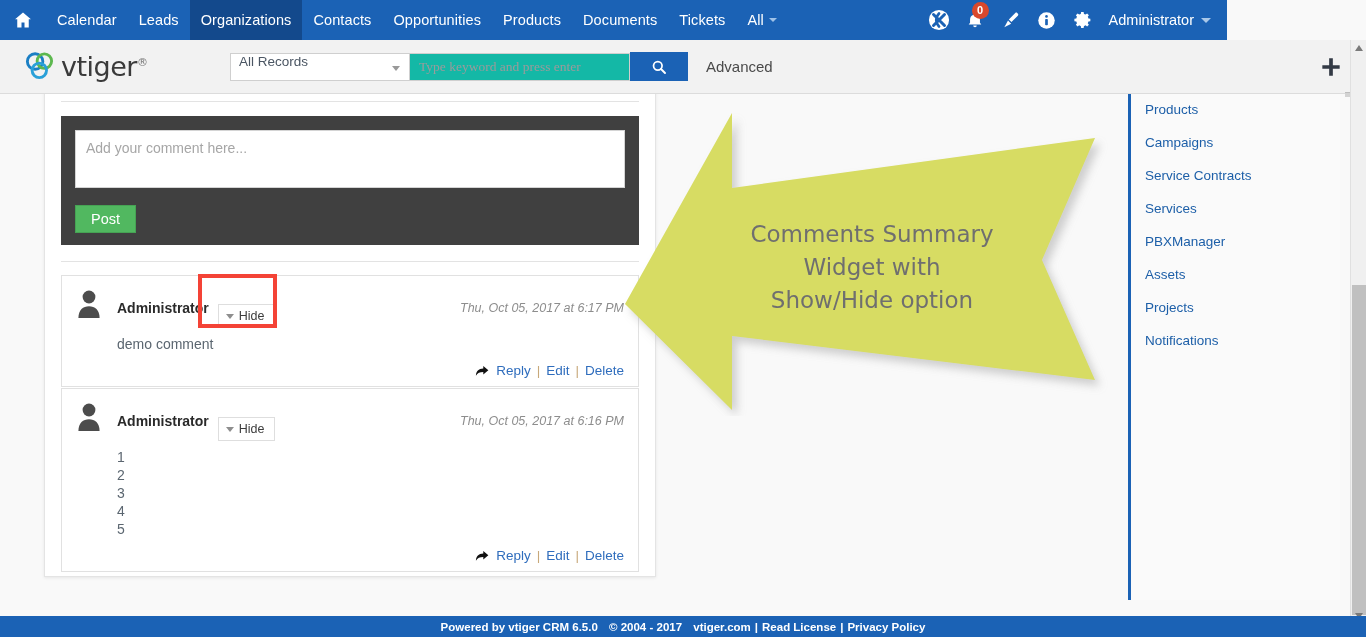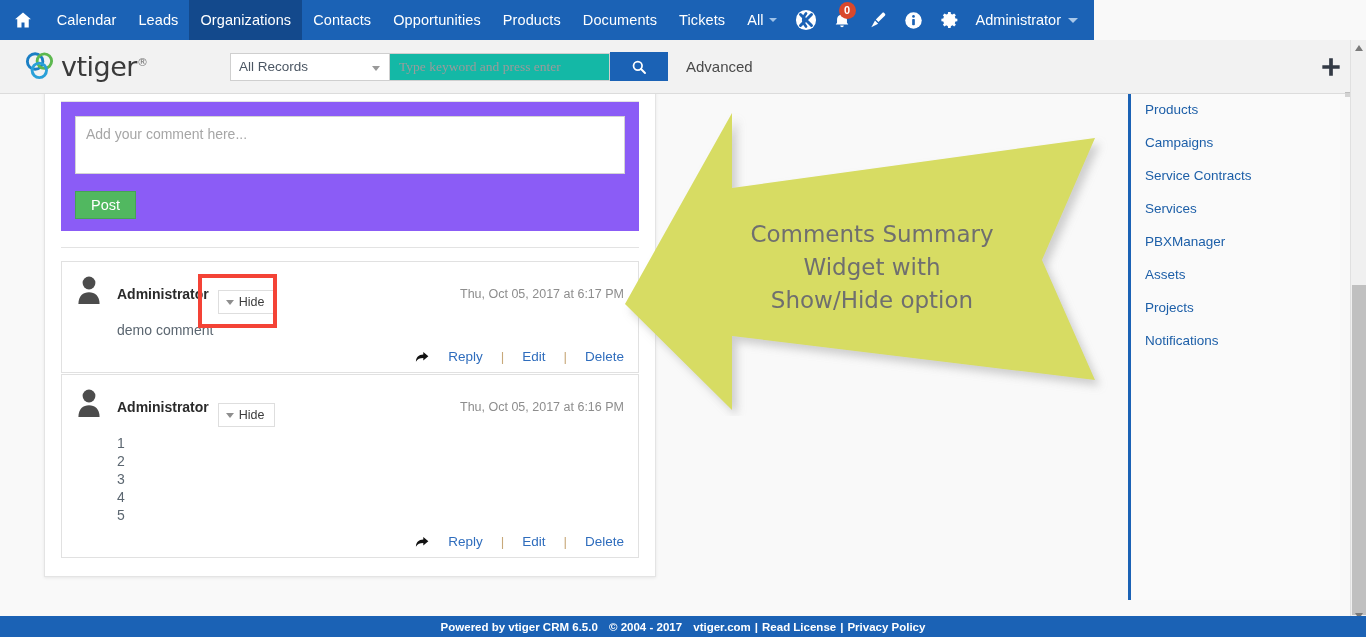--- a/index.html
+++ b/index.html
@@ -13,21 +13,21 @@
   }
   #app {
     position: relative;
     width: 1366px; height: 637px;
     background: #f9f9f9;
   }
 
   
   .topnav {
     position: absolute; left: 0; top: 0;
-    width: 1094px; height: 40px;
+    width: 1227px; height: 40px;
     background: #1b62b5;
     display: flex; align-items: stretch;
     z-index: 30;
   }
   .nav-home {
     display: flex; align-items: center; justify-content: center;
     width: 46px; height: 40px;
     color: #fff;
   }
   .nav-home svg { display:block; }
@@ -90,23 +90,23 @@
   .logo-mark { width: 34px; height: 32px; }
   .logo-text {
     font-family: "DejaVu Sans", sans-serif;
     font-size: 27px; color: #3a3a3a; letter-spacing: -0.5px;
     margin-left: 3px; font-weight: 400;
   }
   .logo-text sup { font-size: 11px; vertical-align: super; color: #777; }
 
   .select-wrap {
     position: relative; margin-left: 24px;
-    width: 160px; height: 28px;
+    width: 180px; height: 28px;
     background: #fff; border: 1px solid #cfcfcf;
-    display: flex; align-items: center;
+    display: flex; align-items: flex-start;
     padding: 0 8px;
     font-size: 13.5px; color: #4b5663;
   }
   .select-wrap .scaret {
     position:absolute; right: 9px; top: 12px;
     width:0;height:0;border-left:4px solid transparent;
     border-right:4px solid transparent;border-top:5px solid #999;
   }
   .search-input {
     width: 220px; height: 28px;
@@ -143,22 +143,23 @@
     box-shadow: 0 1px 3px rgba(0,0,0,.08);
     z-index: 5;
   }
   .card-inner { padding: 0 16px; }
   .hr-top {
     border-top: 1px solid #e3e3e3;
     margin: 16px 0 0 0;
   }
 
   .compose {
-    background: #8b5cf6;
+    background: #404040;
     padding: 14px 14px 12px 14px;
+    margin-top: 14px;
   }
   .compose textarea {
     width: 100%; height: 58px;
     border: 1px solid #d4d4d4;
     background: #fff;
     resize: none; outline: none;
     padding: 9px 10px;
     font-size: 14px; color: #333;
     font-family: "Liberation Sans", sans-serif;
   }
@@ -204,30 +205,30 @@
     font-family: "Liberation Sans", sans-serif;
     margin-top: 16px;
   }
   .hide-btn .hcaret {
     width:0;height:0;border-left:4px solid transparent;
     border-right:4px solid transparent;border-top:5px solid #8e8e8e;
   }
   .c-time {
     margin-left: auto;
     font-size: 12.5px; color: #8d8d8d;
-    white-space: nowrap; padding-left: 12px;
+    white-space: nowrap; padding-left: 12px; font-style: italic;
   }
   .c-text {
     font-size: 14px; color: #5b6670;
     margin-top: 7px; line-height: 18px;
   }
   .c-text .ln { display: block; }
   .c-actions {
     display: flex; justify-content: flex-end; align-items: center;
-    gap: 18px; margin-top: 10px;
+    gap: 6px; margin-top: 10px;
     font-size: 13.5px;
   }
   .c-actions a { color: #2f6dbd; text-decoration: none; }
   .c-actions .sep { color: #c8a87a; }
   .reply-ico { color: #111; margin-right: 1px; display:inline-flex; }
 
   
   .right-rail {
     position: absolute;
     left: 1128px; top: 85px;

